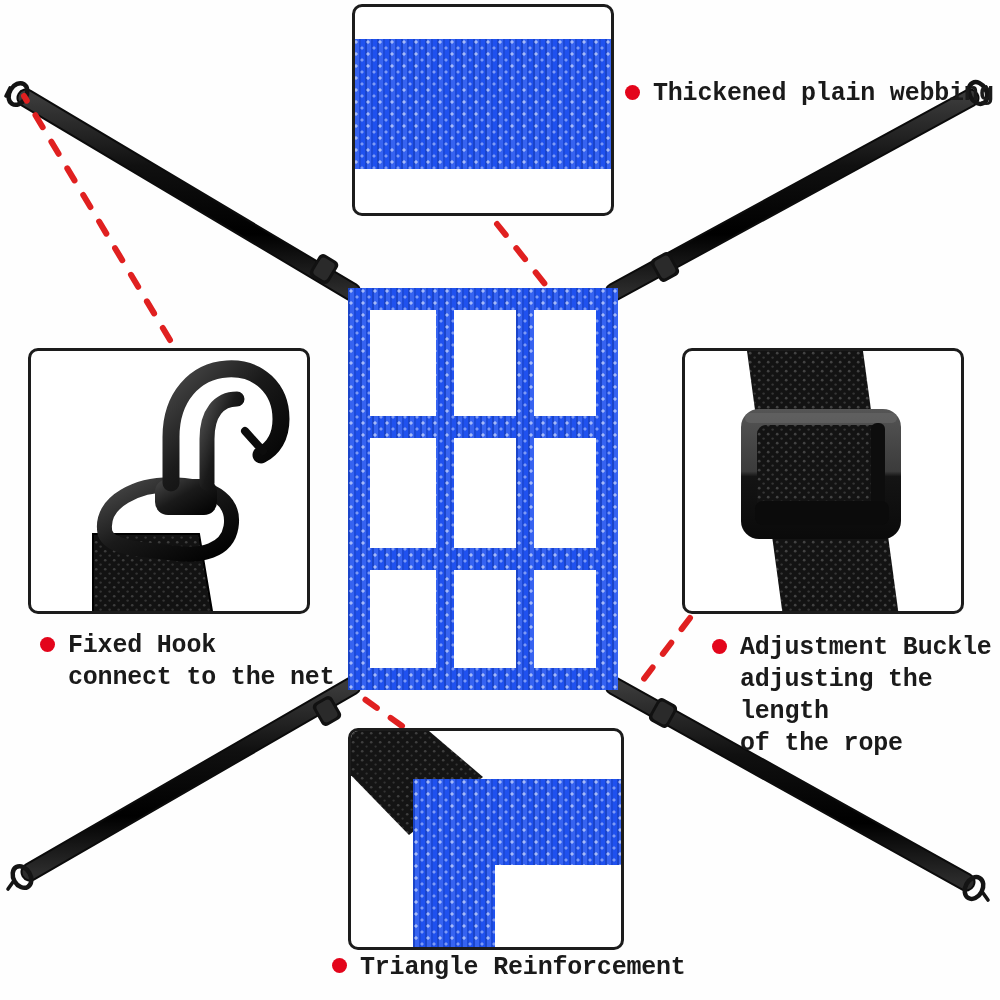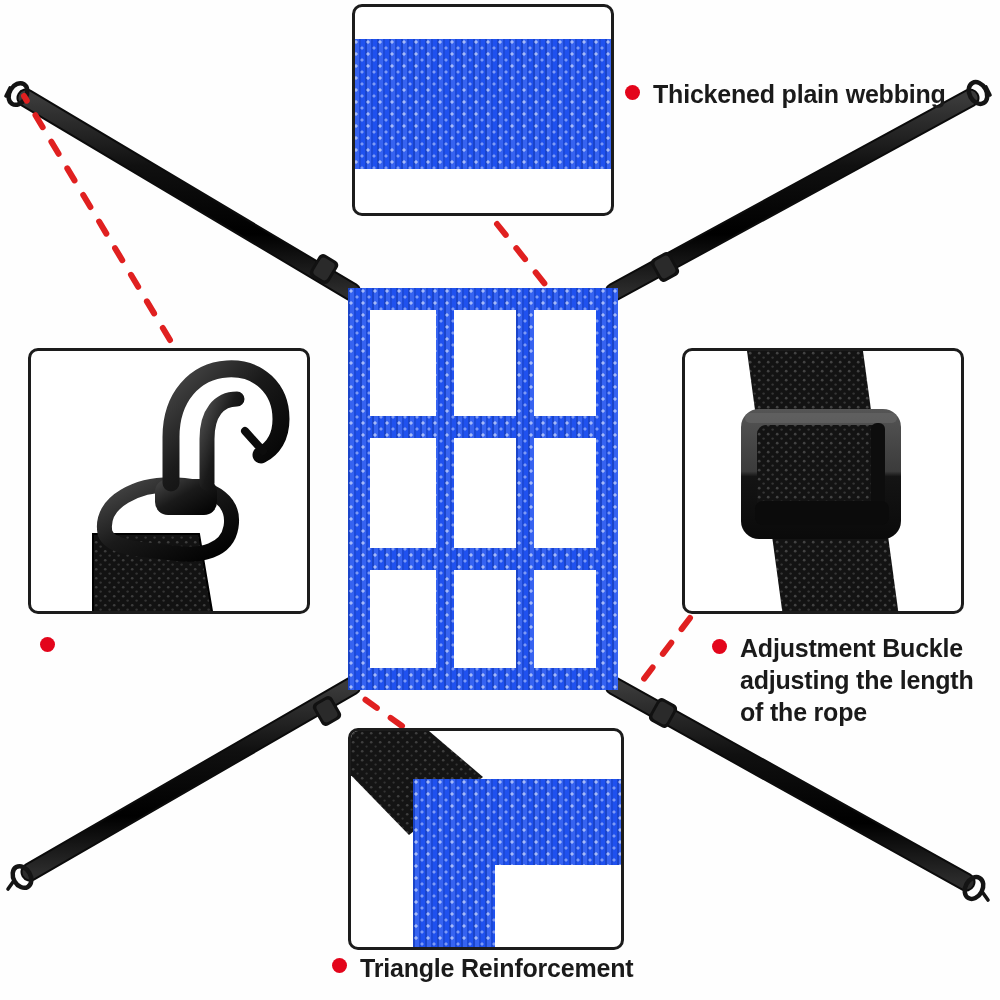--- a/index.html
+++ b/index.html
@@ -7,20 +7,21 @@
   body{
     font-family:"Liberation Sans", sans-serif;
     -webkit-font-smoothing:antialiased;
   }
   #stage{
     position:relative;
     width:1000px;
     height:1000px;
     background:#fefefe;
     overflow:hidden;
+    font-family:Liberation Mono, monospace;
   }
   .layer{position:absolute;left:0;top:0;width:1000px;height:1000px;}
   svg.layer{pointer-events:none;}
 
   
   .inset{
     position:absolute;
     background:#ffffff;
     border:3px solid #1c1c1c;
     border-radius:10px;
@@ -258,20 +259,22 @@
     </div>
   </div>
 
   <div class="label" style="left:625px;top:78px;">
     <span class="bullet"></span>
     <span class="label-text">Thickened plain webbing</span>
   </div>
 
   <div class="label" style="left:40px;top:630px;">
     <span class="bullet"></span>
+    <span class="label-text">Fixed Hook
+connect to the net</span>
   </div>
 
   <div class="label" style="left:332px;top:952px;">
     <span class="bullet" style="margin-top:6px;"></span>
     <span class="label-text">Triangle Reinforcement</span>
   </div>
 
   <div class="label" style="left:712px;top:632px;">
     <span class="bullet"></span>
     <span class="label-text">Adjustment Buckle

